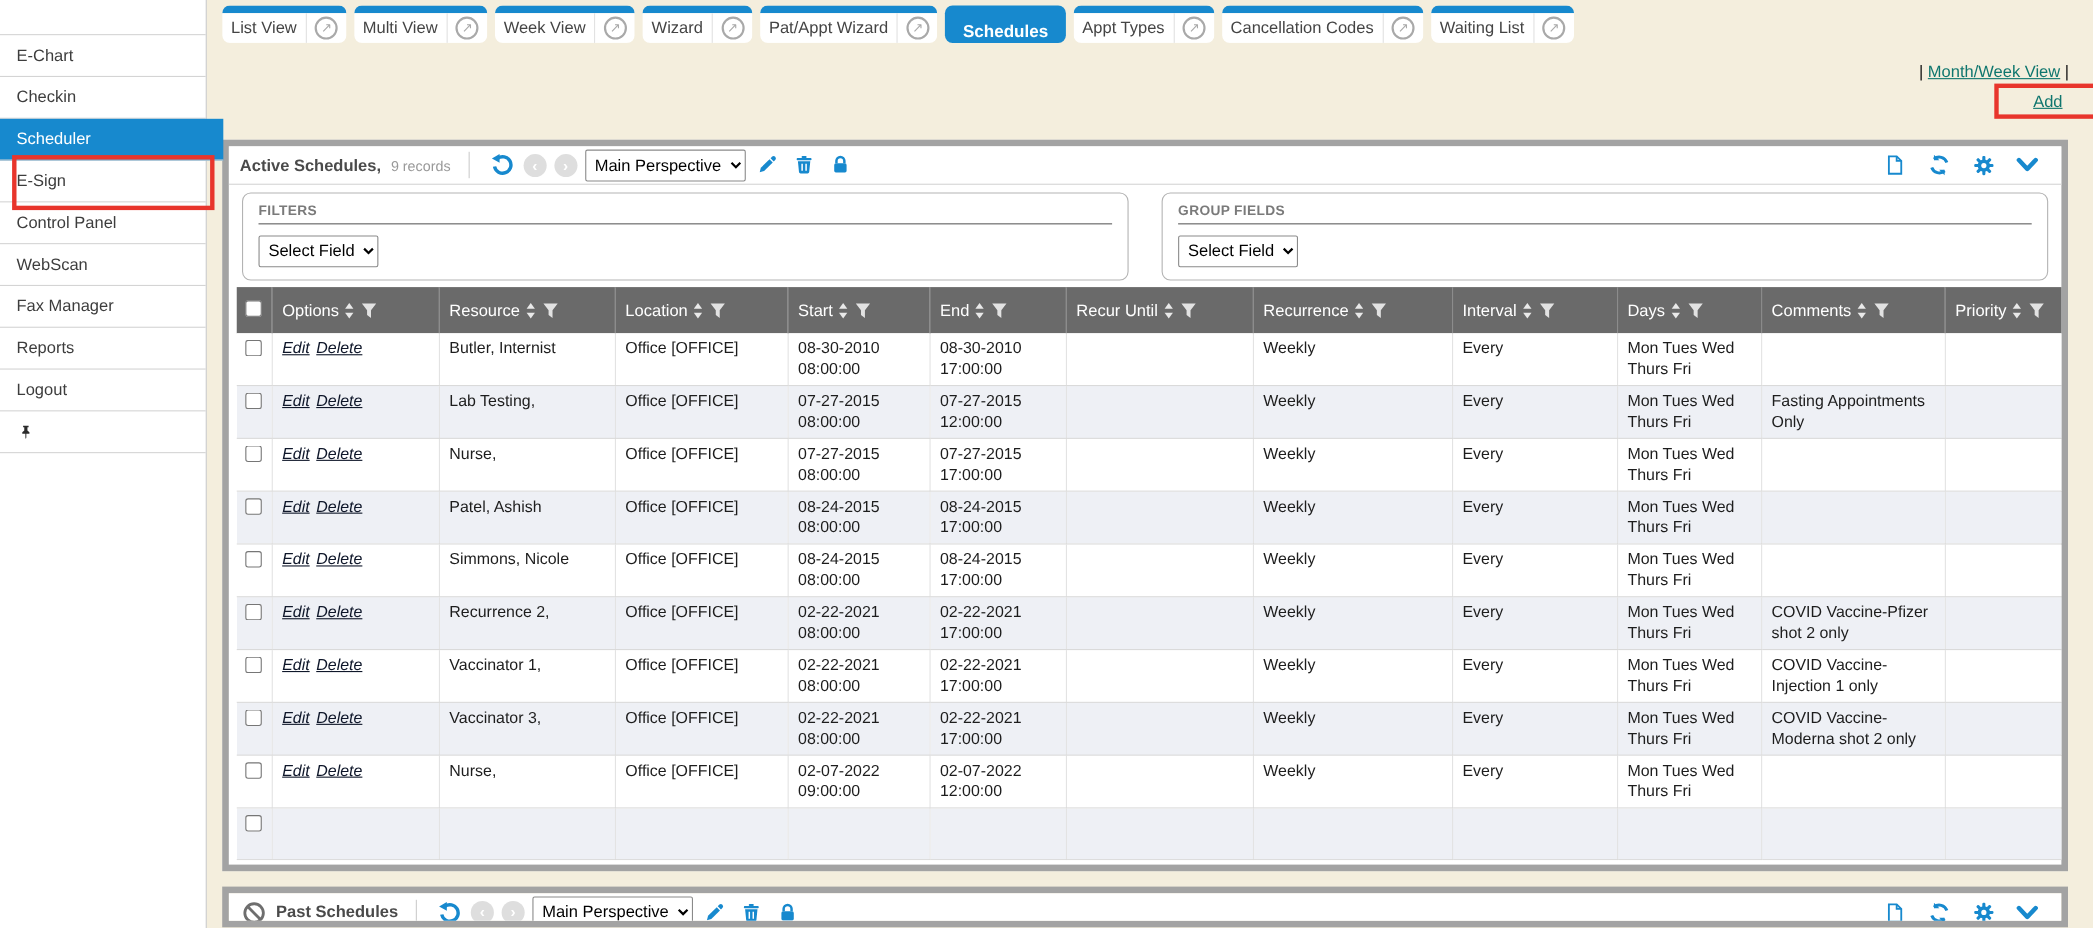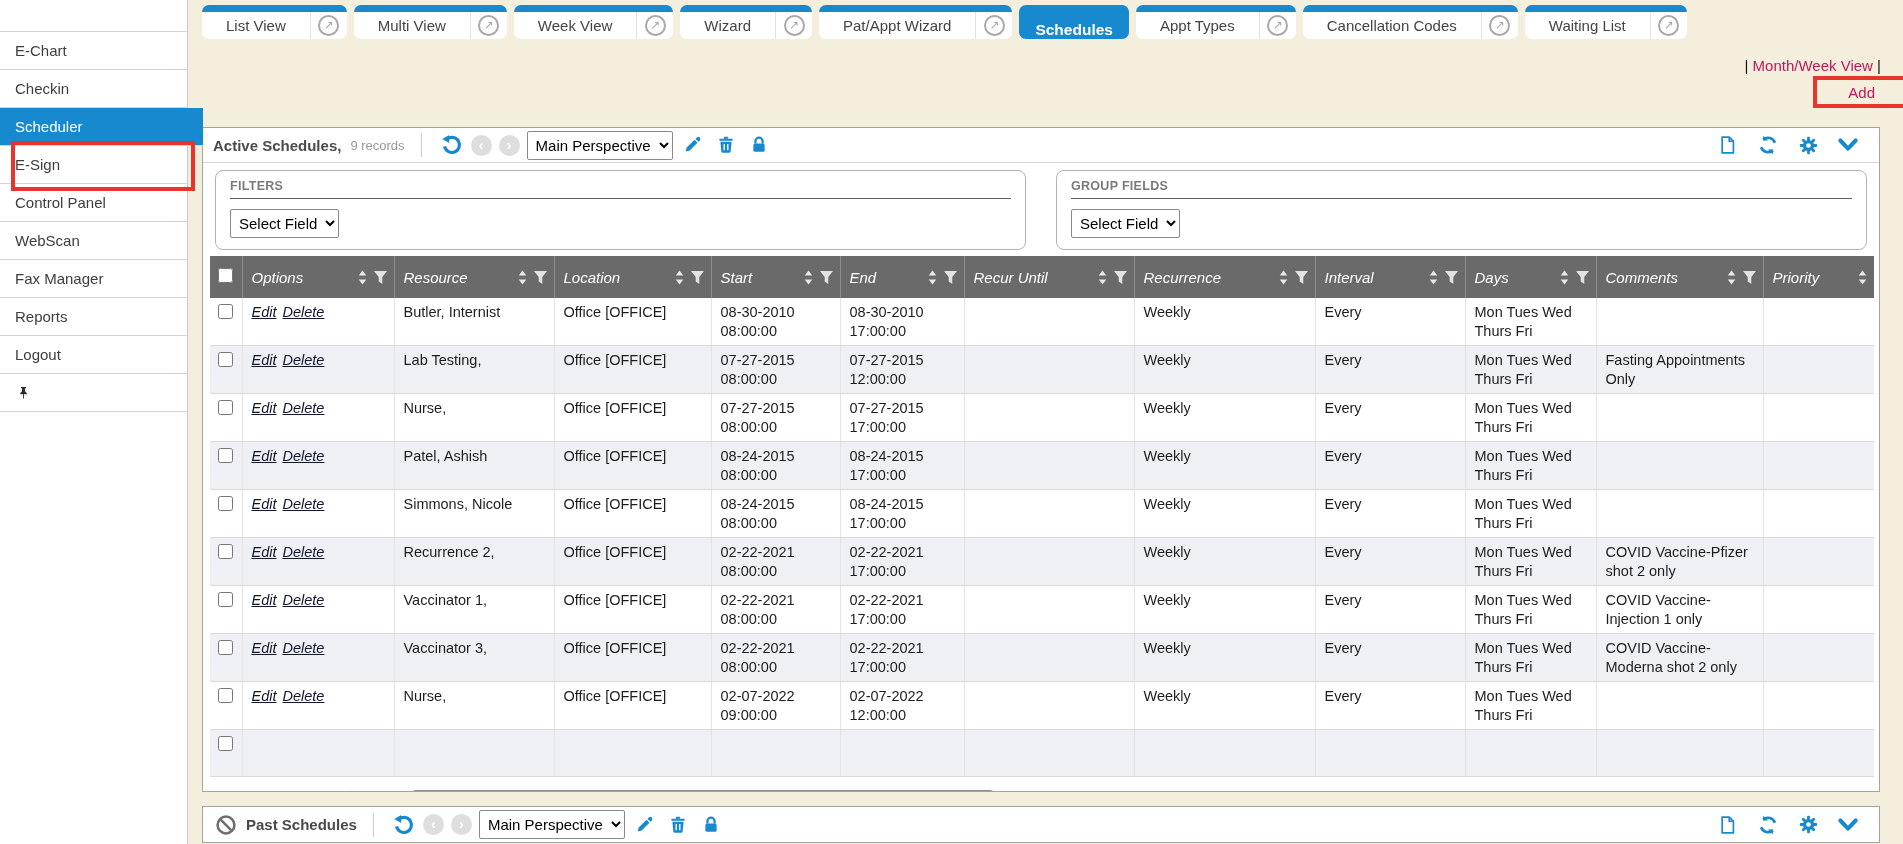--- a/index.html
+++ b/index.html
@@ -25,35 +25,35 @@
   #redbox-add { left:1813px; top:76px; width:120px; height:32px; }
 
   
   .content { position:absolute; left:189px; top:0; right:0; bottom:0; }
 
   
   .tabbar { position:absolute; left:13px; top:5px; display:flex; gap:7px; height:34px; align-items:stretch; }
   .tab { border-radius:7px; overflow:hidden; display:flex; flex-direction:column; cursor:pointer; }
   .tab-top { height:7px; background:#1789ce; }
   .tab-body { background:#fff; flex:1; display:flex; align-items:center; font-size:15px; color:#444; }
-  .tab-label { padding:0 24px; white-space:nowrap; }
+  .tab-label { padding:0 8px; white-space:nowrap; }
   .tab-sep { width:1px; align-self:stretch; background:#e2e2e2; }
   .tab-ext { width:36px; display:flex; justify-content:center; align-items:center; }
   .ext-circle { width:21px; height:21px; border:2px solid #a9a9a9; border-radius:50%;
                 color:#a9a9a9; font-size:12px; line-height:17px; text-align:center; }
   .tab.active { background:#1789ce; flex-direction:row; align-items:flex-end; padding:0 16px; border-radius:7px; }
   .tab.active .tab-label { color:#fff; font-weight:bold; padding:0; font-size:15.5px; }
 
   
   .mwv { position:absolute; top:57px; right:22px; font-size:15px; color:#111; white-space:nowrap; }
-  .mwv a, .addlink a { color:#be185d; cursor:pointer; }
+  .mwv a, .addlink a { color:#0f766e; text-decoration:underline; cursor:pointer; }
   .addlink { position:absolute; top:84px; right:28px; font-size:15px; z-index:13; }
 
   
-  .panel { position:absolute; left:13px; width:1678px; background:#fff; border:1px solid #a3a3a3; overflow:hidden; }
+  .panel { position:absolute; left:13px; width:1678px; background:#fff; border:6px solid #a3a3a3; overflow:hidden; }
   #panel-active { top:127px; height:665px; }
   #panel-past   { top:806px; height:37px; }
 
   .toolbar { height:35px; display:flex; align-items:center; padding:0 10px; gap:7px; background:#fff; }
   .toolbar.bordered { border-bottom:1px solid #d5d5d5; }
   .tb-title { font-weight:bold; color:#4a4a4a; font-size:15px; white-space:nowrap; }
   .tb-records { color:#999; font-size:13px; margin-left:2px; }
   .tb-sep { width:1px; height:24px; background:#ccc; margin:0 9px; }
   .icon-btn { width:26px; height:24px; display:flex; align-items:center; justify-content:center; cursor:pointer; flex:0 0 auto; }
   .circle-btn { width:21px; height:21px; border-radius:50%; background:#dedede; color:#fff;
@@ -67,21 +67,21 @@
   .fbox { flex:1; border:1px solid #b3b3b3; border-radius:8px; padding:8px 14px 14px 14px; height:80px; background:#fff; }
   .fbox-label { font-size:12.5px; font-weight:bold; color:#7a7a7a; letter-spacing:.3px;
                 padding-bottom:5px; border-bottom:1px solid #5f5f5f; }
   .fbox select { margin-top:10px; }
 
   
   .table-wrap { margin:6px 0 0 7px; overflow:hidden; width:1664px; }
   table { border-collapse:collapse; table-layout:fixed; width:1684px; }
   thead th { background:#6a6a6a; color:#fff; font-weight:normal; font-size:15px; height:42px;
              border-right:1px solid #8c8c8c; padding:0 6px 0 9px; text-align:left; cursor:pointer; }
-  .th-inner { display:flex; align-items:center; justify-content:space-between; gap:4px;font-style:italic; }
+  .th-inner { display:flex; align-items:center; gap:4px; }
   .th-icons { display:flex; align-items:center; gap:5px; }
   tbody td { font-size:14.5px; color:#1d1d1d; border-bottom:1px solid #dadada; border-right:1px solid #e3e3e3;
              padding:5px 6px 4px 9px; vertical-align:top; line-height:19px; white-space:pre-line;
              height:47px; background:#fff; overflow:hidden; }
   tr.alt td { background:#eef0f5; }
   td.cb-cell, th.cb-cell { text-align:center; padding:6px 0 0 0; vertical-align:top; }
   th.cb-cell { padding:0; text-align:center; vertical-align:middle; }
   input[type=checkbox] { width:15px; height:15px; cursor:pointer; }
   .link { color:#0f172a; text-decoration:underline; cursor:pointer; margin-right:6px;font-style:italic; }
 

